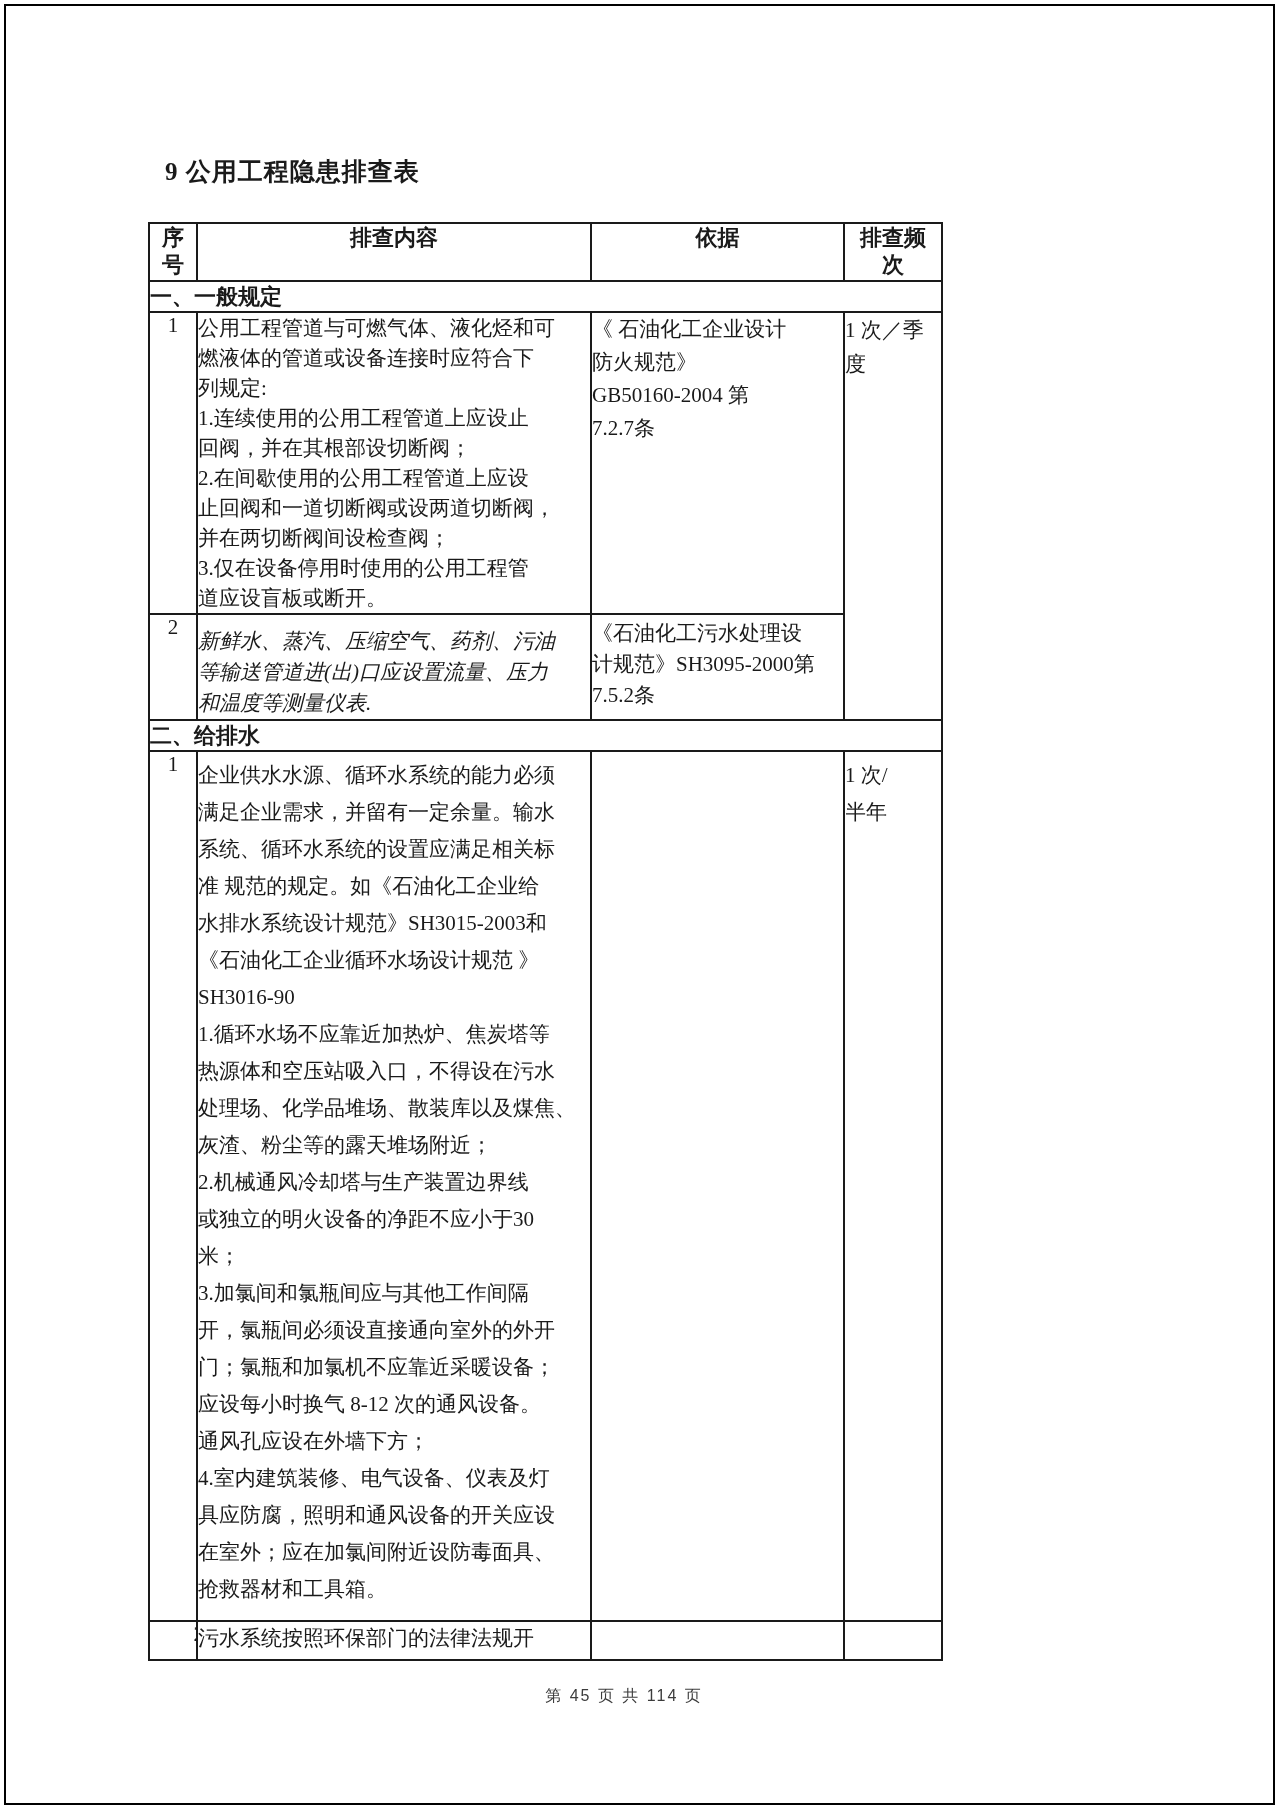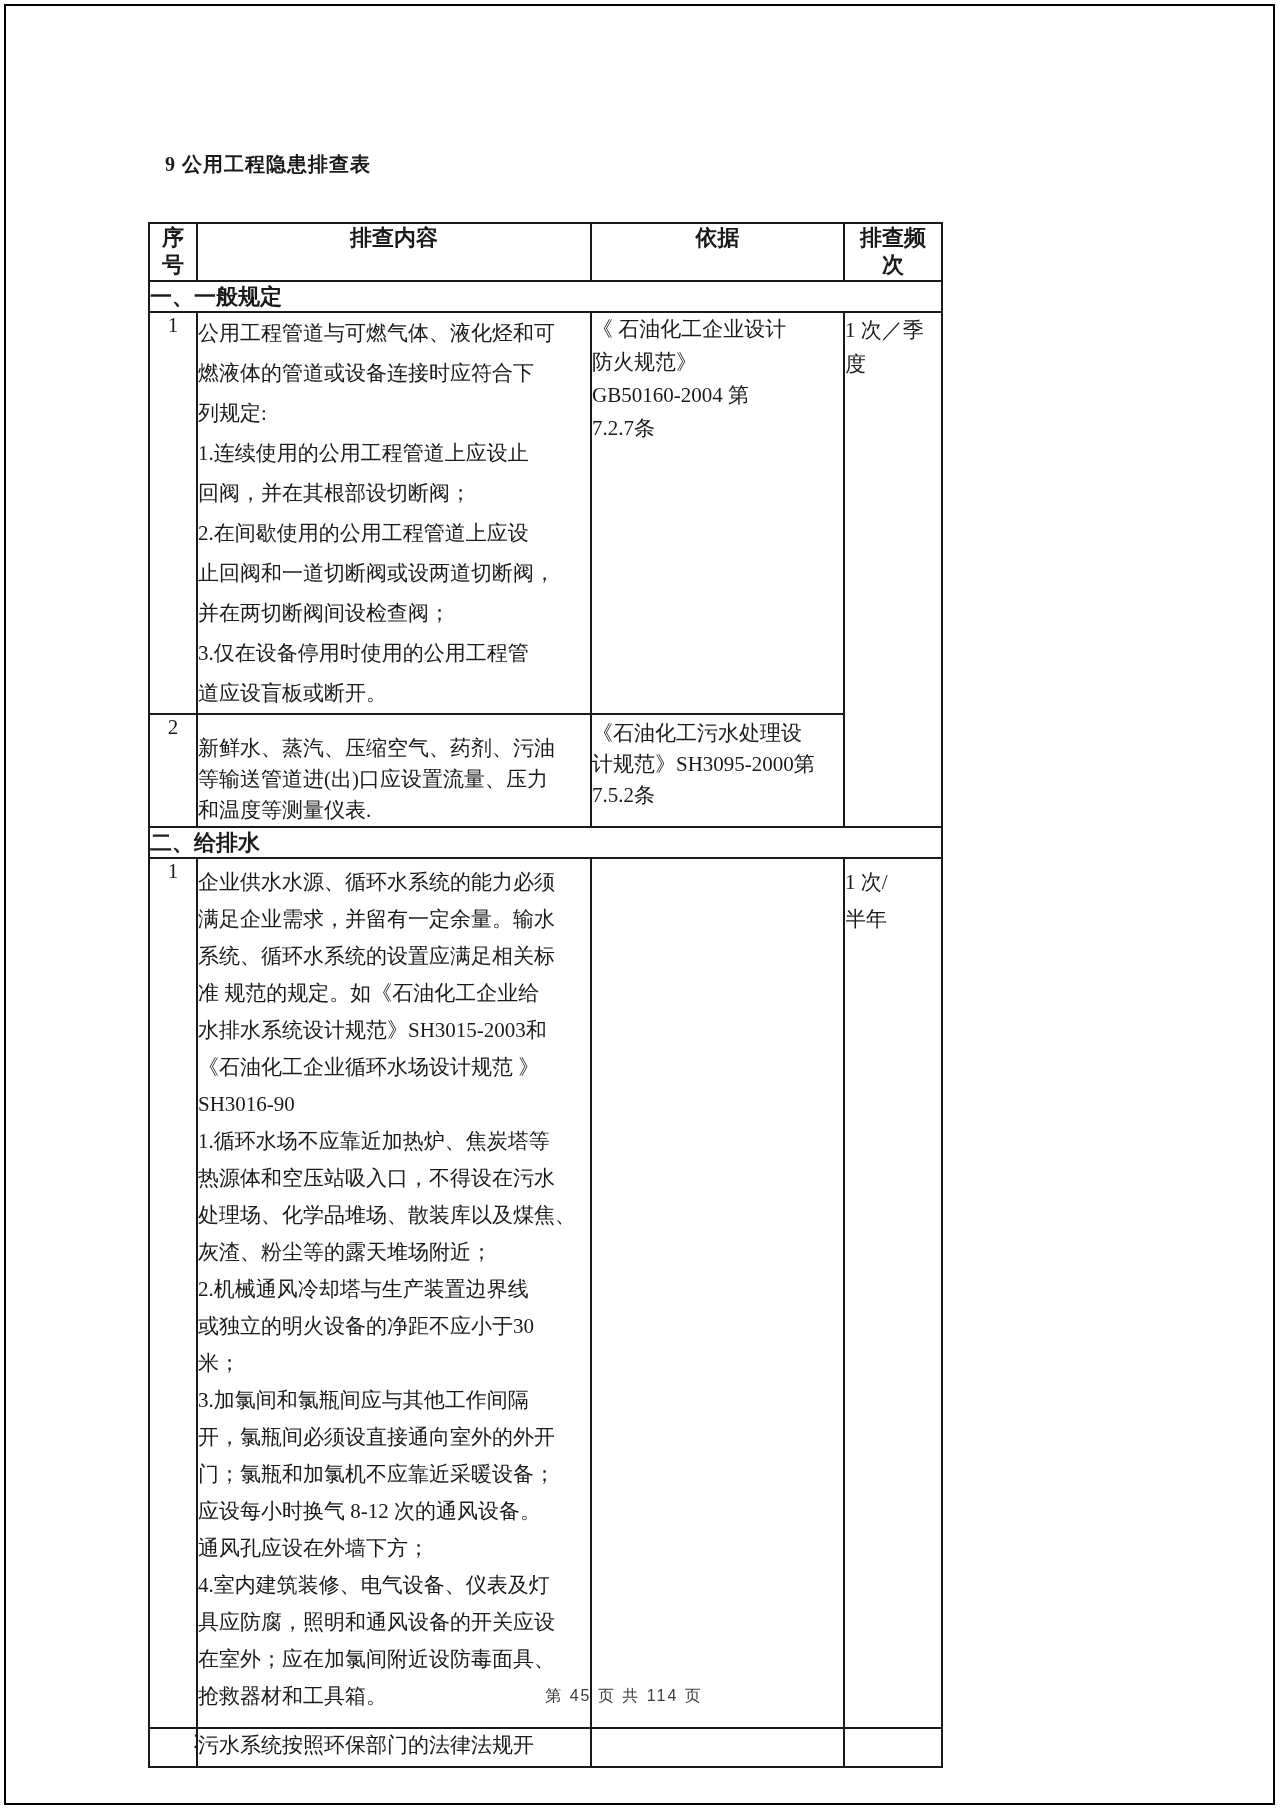--- a/index.html
+++ b/index.html
@@ -19,21 +19,21 @@
   .page-frame {
     position: absolute;
     left: 4px; top: 4px; right: 5px; bottom: 5px;
     border: 2px solid #000;
     pointer-events: none;
   }
   .doc-title {
     position: absolute;
     left: 165px;
     top: 138px;
-    font-size: 20px;
+    font-size: 25px;
     font-weight: bold;
     letter-spacing: 1px;
     white-space: nowrap;
   }
   table.inspect {
     position: absolute;
     left: 148px;
     top: 222px;
     width: 793px;
     border-collapse: collapse;
@@ -72,35 +72,35 @@
   td.sn-top { padding-top: 6px; }
   td.sn-deep { padding-top: 342px; }
   td.sn-clip { text-align: right; }
   td.sn-clip .clip-num {
     display: inline-block;
     margin-right: -8px;
   }
   td.cell-content {
     white-space: pre-line;
     padding: 1px 2px 0 9px;
-    line-height: 40px;
+    line-height: 30px;
   }
   td.cell-basis {
     white-space: pre-line;
     padding: 4px 2px 0 10px;
     line-height: 33px;
   }
   td.cell-freq {
     white-space: pre-line;
     padding: 6px 2px 0 8px;
     line-height: 34px;
   }
   tr.r-s1r1 { height: 290px; }
   tr.r-s1r2 { height: 97px; }
-  tr.r-s1r2 td.cell-content { line-height: 31px; padding-top: 18px; }
+  tr.r-s1r2 td.cell-content { line-height: 31px; padding-top: 11px; font-style: italic; }
   tr.r-s1r2 td.cell-basis { line-height: 31px; padding-top: 3px; margin-top: 40px; }
   tr.r-s2r1 { height: 870px; }
   tr.r-s2r1 td.cell-content { line-height: 37px; padding-top: 5px; }
   tr.r-s2r1 td.cell-freq { line-height: 37px; padding-top: 5px; border-radius: 11px; }
   tr.r-s2r2 { height: 36px; }
   tr.r-s2r2 td { height: 36px; }
   tr.r-s2r2 td.cell-content { line-height: 31px; padding-top: 1px; margin-top: 46px; }
   .page-footer {
     position: absolute;
     left: 0;

